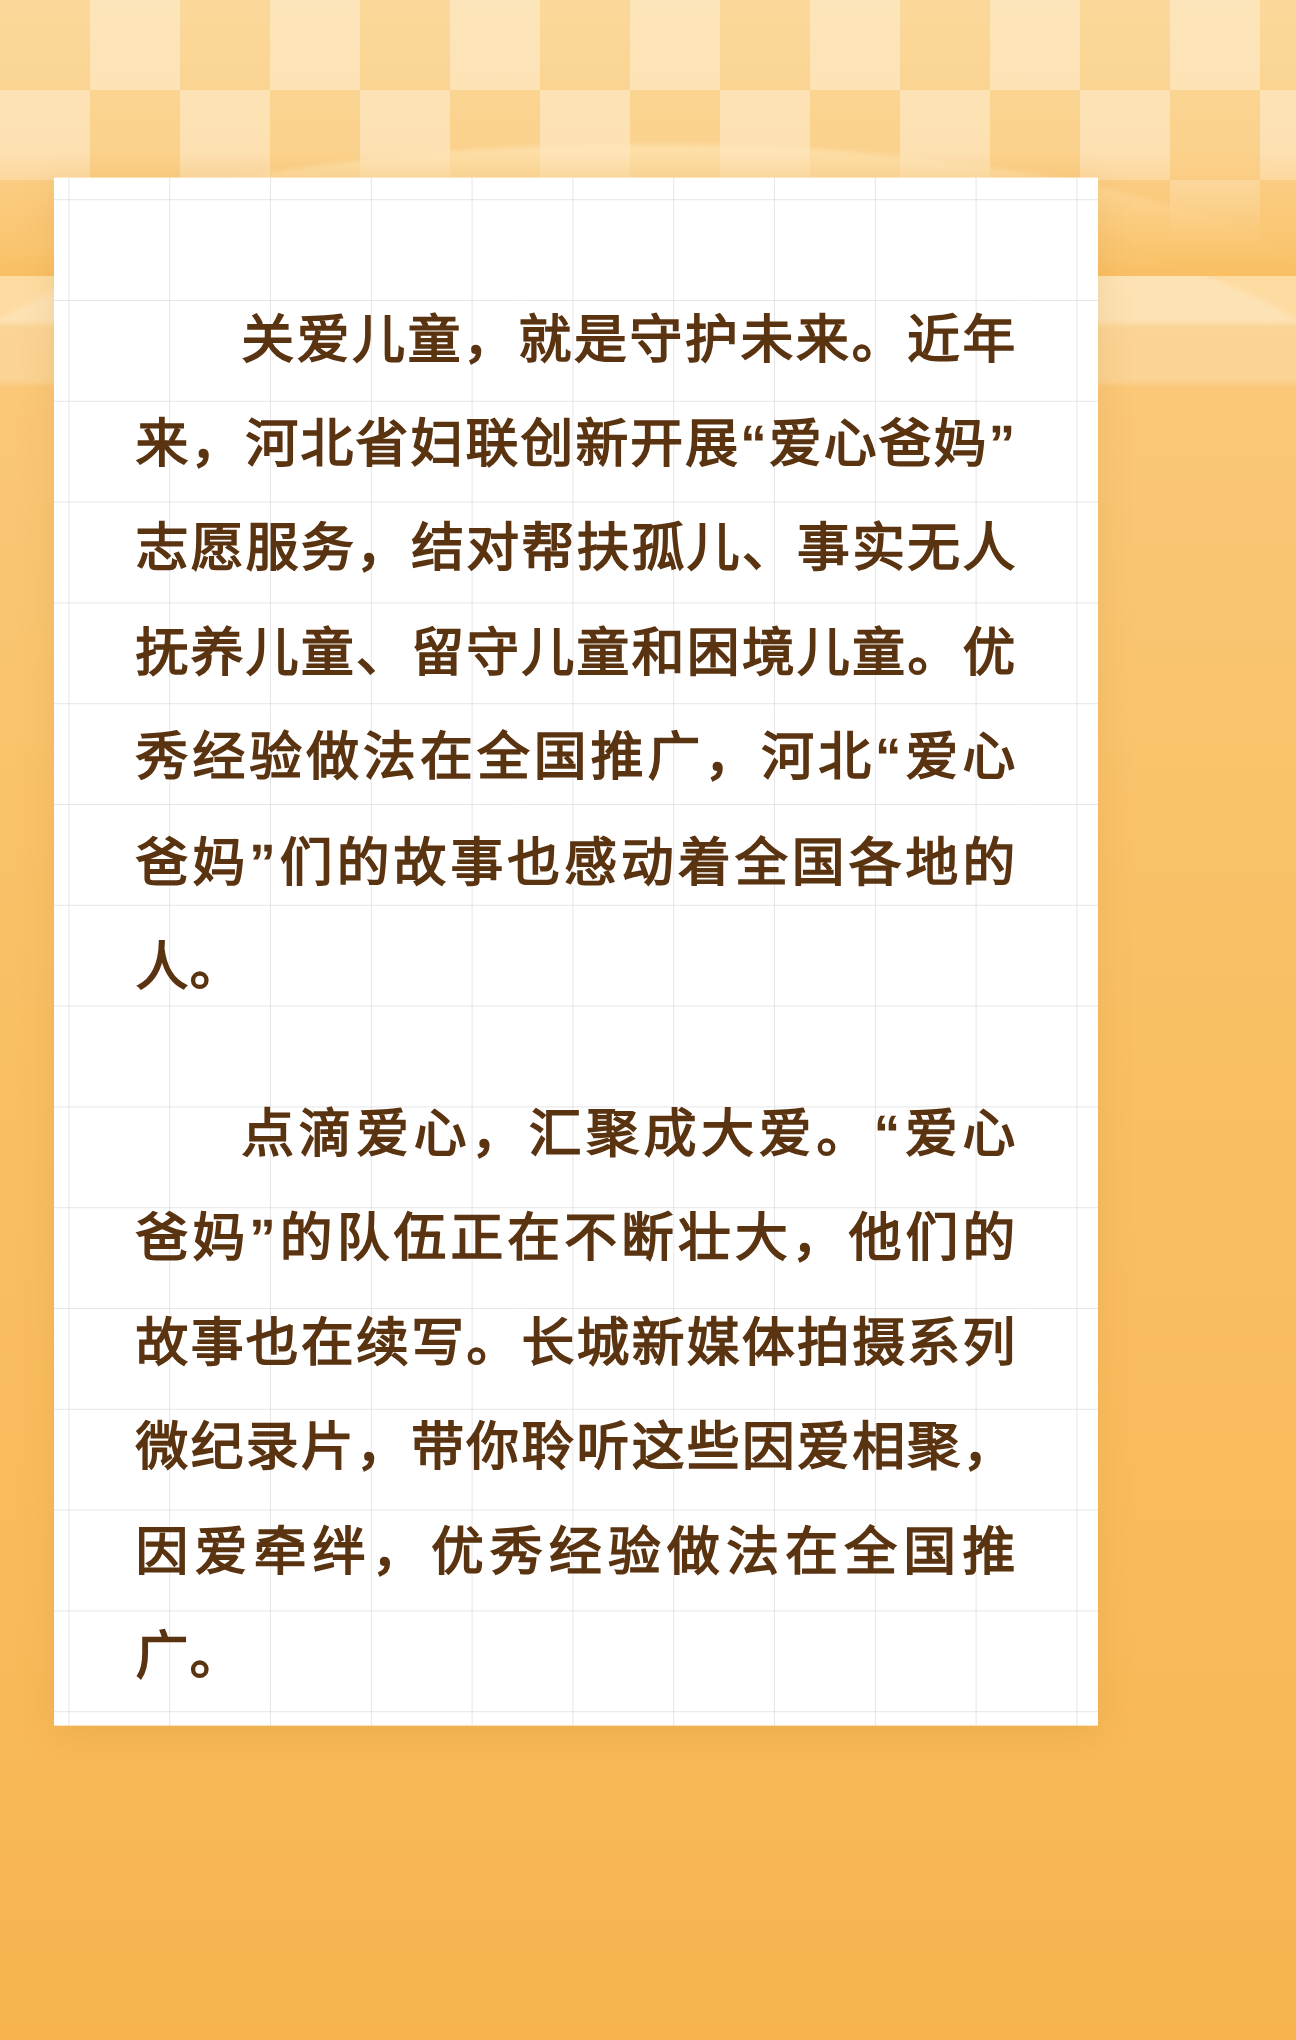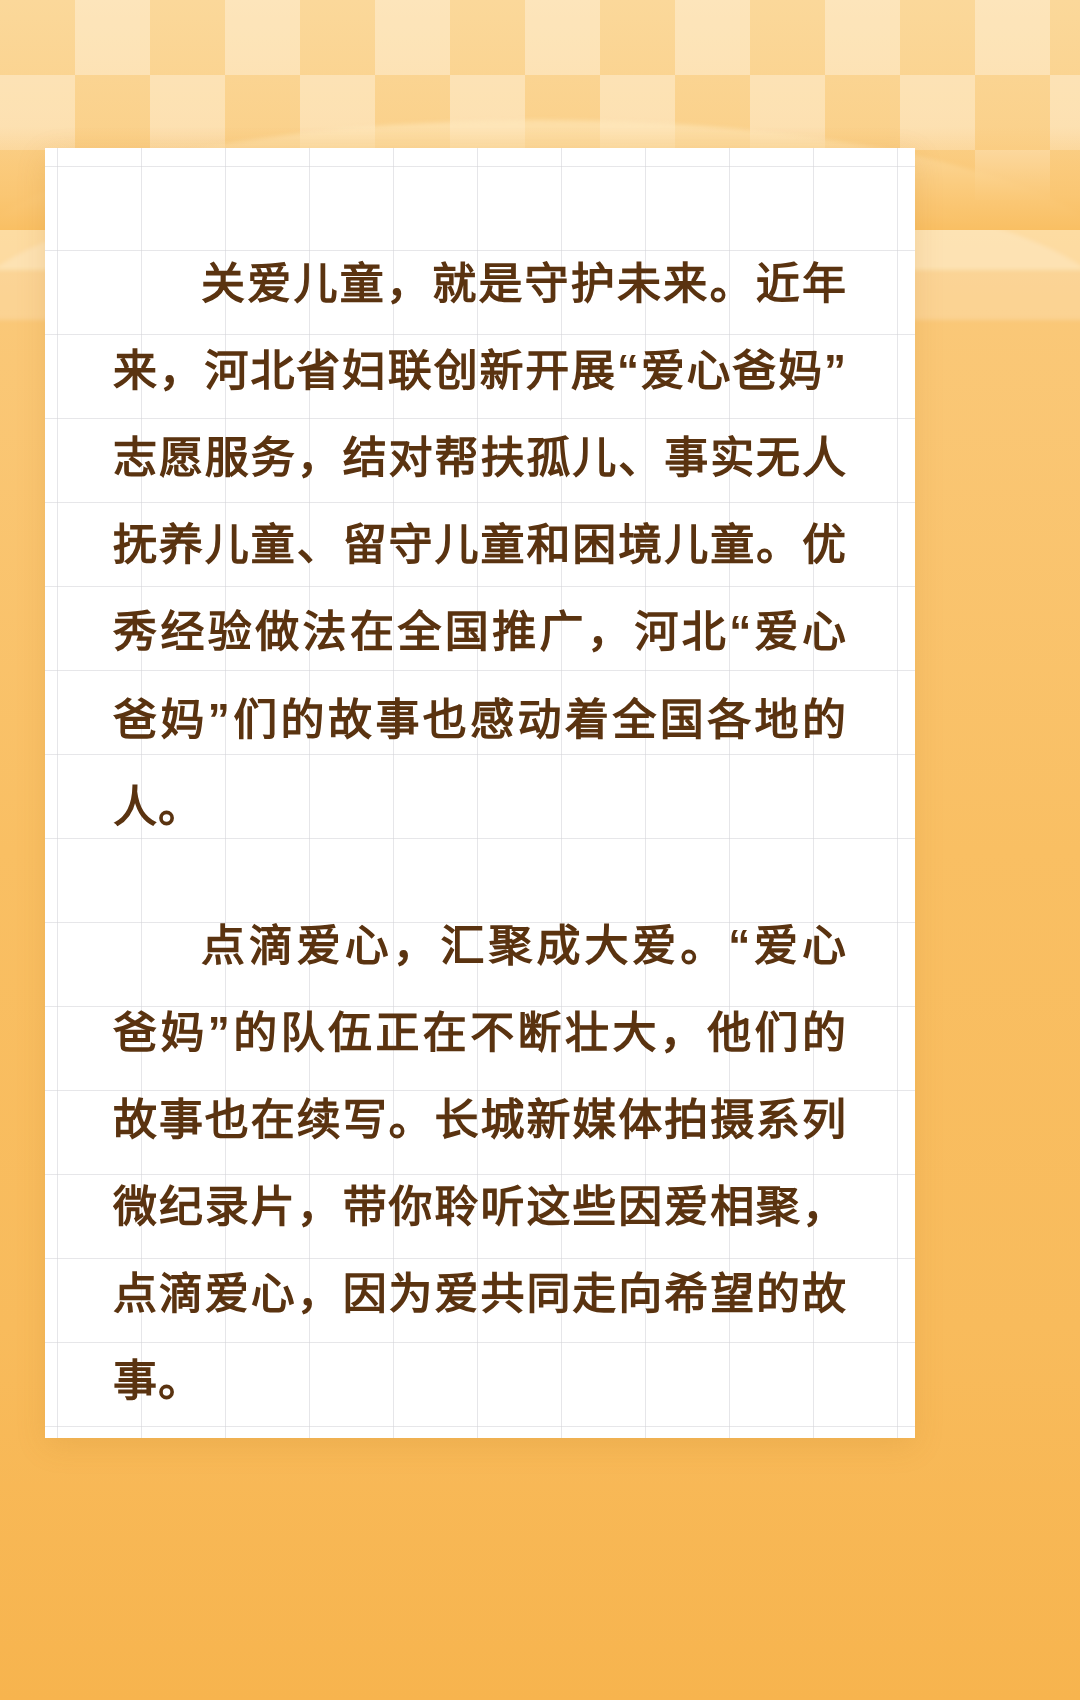--- a/index.html
+++ b/index.html
@@ -109,17 +109,17 @@
 <div class="poster">
 
   <div class="checker"></div>
   <div class="wave w1"></div>
   <div class="wave w2"></div>
   <div class="checker-fade"></div>
 
   <div class="card">
     <div class="card-inner">
       <p class="body-text">关爱儿童，就是守护未来。近年来，河北省妇联创新开展“爱心爸妈”志愿服务，结对帮扶孤儿、事实无人抚养儿童、留守儿童和困境儿童。优秀经验做法在全国推广，河北“爱心爸妈”们的故事也感动着全国各地的人。</p>
-      <p class="body-text">点滴爱心，汇聚成大爱。“爱心爸妈”的队伍正在不断壮大，他们的故事也在续写。长城新媒体拍摄系列微纪录片，带你聆听这些因爱相聚，点滴爱心，因为爱共同走向希望的故事。</p>
+      <p class="body-text">点滴爱心，汇聚成大爱。“爱心爸妈”的队伍正在不断壮大，他们的故事也在续写。长城新媒体拍摄系列微纪录片，带你聆听这些因爱相聚，因爱牵绊，优秀经验做法在全国推广。</p>
     </div>
   </div>
 
 </div>
 
 </body></html>

